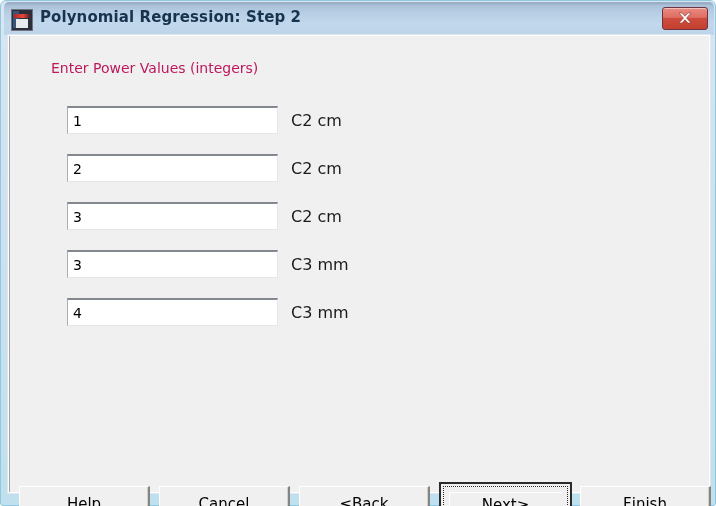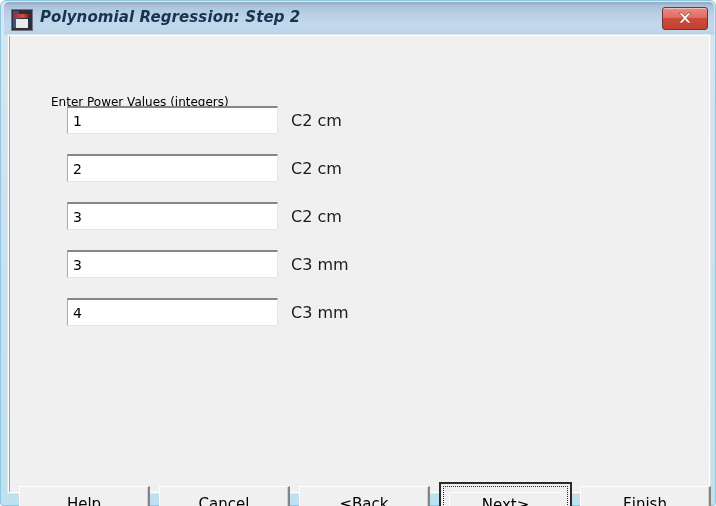--- a/index.html
+++ b/index.html
@@ -78,21 +78,20 @@
   }
   .title-text {
     position: absolute;
     left: 36px;
     top: 6px;
     font-size: 15px;
     font-weight: bold;
     color: #17334e;
     letter-spacing: 0.1px;
     white-space: nowrap;
-    font-style: italic;
   }
   .close-btn {
     position: absolute;
     right: 6px;
     top: 5px;
     width: 44px;
     height: 21px;
     border: 1px solid #6d3340;
     border-radius: 3px;
     background: linear-gradient(to bottom,
@@ -117,24 +116,23 @@
   }
   .client-edge-l {
     position:absolute; left:0; top:0; width:1px; height:100%;
     background:#9fa3a8;
   }
 
   .heading {
     position: absolute;
     left: 42px;
     top: 24px;
-    font-size: 12px;
-    color: #000000;
+    font-size: 14px;
+    color: #be185d;
     white-space: nowrap;
-    margin-top: 35px;
   }
 
   
   .row {
     position: absolute;
     left: 58px;
     height: 28px;
   }
   .row-0 { top: 70px; }
   .row-1 { top: 118px; }

